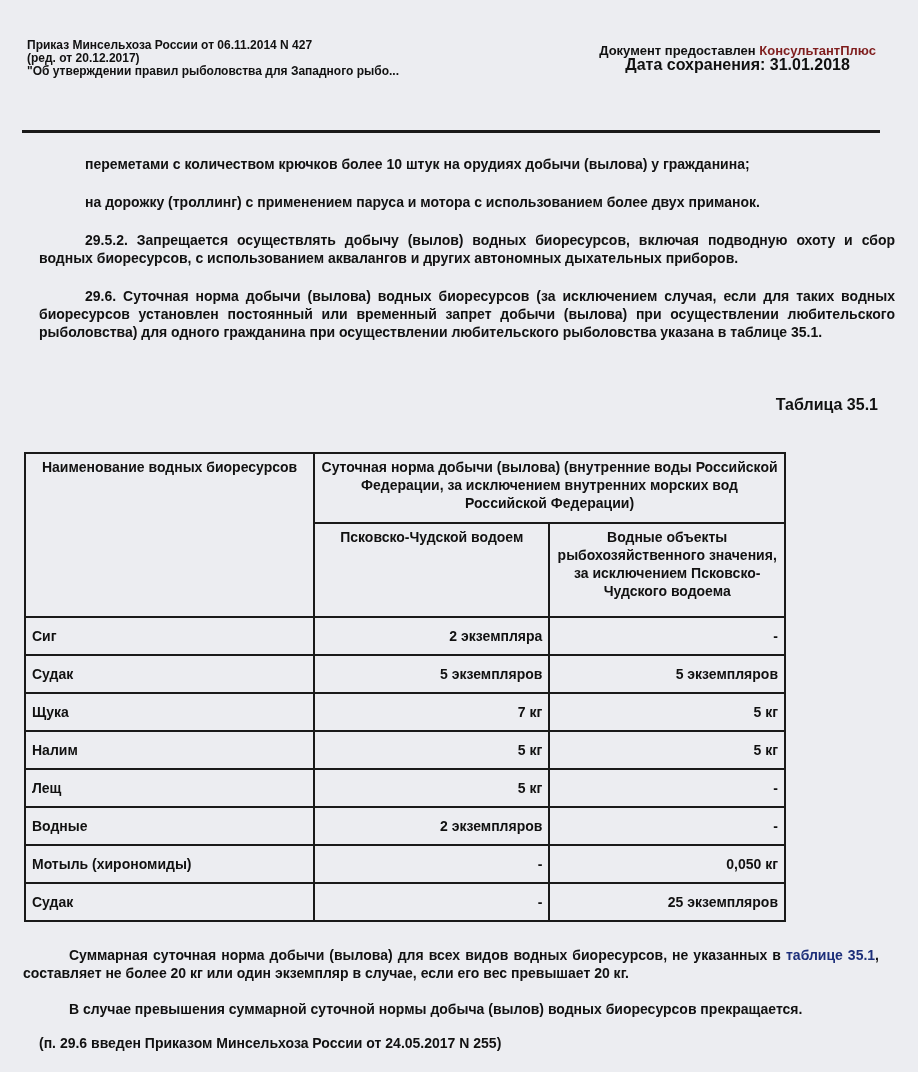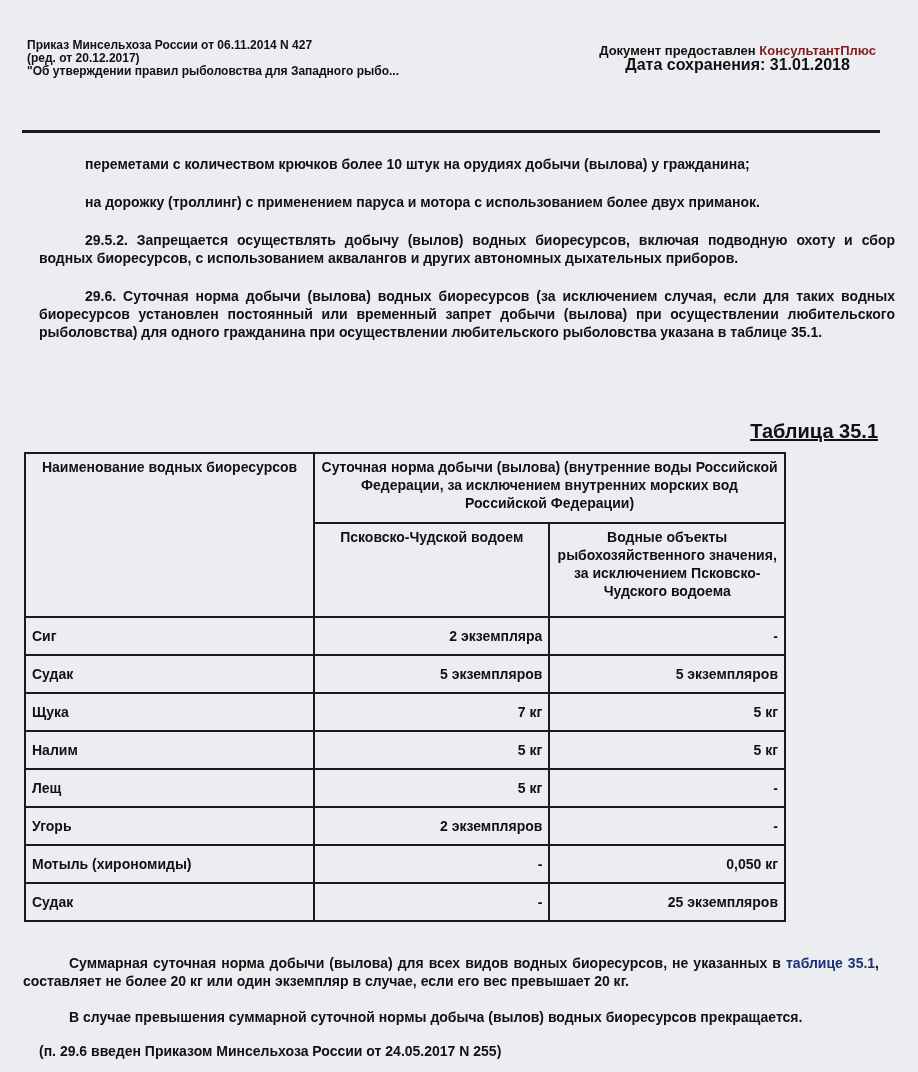--- a/index.html
+++ b/index.html
@@ -25,40 +25,40 @@
     background: #1a1a1a;
   }
   .content {
     position: absolute; left: 23px; top: 155px; width: 856px;
     font-size: 14px; font-weight: bold; line-height: 18px; margin-left: 16px;
   }
   .content p { margin: 0 0 20px 0; text-indent: 46px; text-align: justify; }
   .content p.li { margin-bottom: 20px; }
   .content p.tight { margin-bottom: 0; }
   .tcaption {
-    position: absolute; right: 40px; top: 420px;
-    font-size: 20px; font-weight: bold; text-decoration: underline;
+    position: absolute; right: 40px; top: 396px;
+    font-size: 16px; font-weight: bold;
   }
   table.norms {
     position: absolute; left: 24px; top: 452px;
     width: 762px; border-collapse: collapse;
     font-size: 14px; font-weight: bold; padding-left: 28px;
   }
   table.norms td {
     border: 2px solid #1a1a1a; padding: 4px 6px; vertical-align: top;
   }
   table.norms td.h { text-align: center; font-weight: normal; line-height: 18px; }
   table.norms td.h b { font-weight: bold; }
   table.norms tr.row td { height: 28px; vertical-align: middle; }
   table.norms td.c { text-align: right; }
   .after {
     position: absolute; left: 23px; top: 938px; width: 856px;
     font-size: 14px; font-weight: bold; line-height: 18px;
   }
-  .after p { margin: 16px 0 18px 0; text-indent: 46px; text-align: justify; }
+  .after p { margin: 8px 0 18px 0; text-indent: 46px; text-align: justify; }
   .after p.last { margin-bottom: 0; }
   .after .note { text-indent: 0; margin: 16px; }
   .link { color: #1d2f7a; }
 </style>
 </head>
 <body>
 
 <div class="hdr-left">
   <div>Приказ Минсельхоза России от 06.11.2014 N 427</div>
   <div>(ред. от 20.12.2017)</div>
@@ -115,21 +115,21 @@
     <td>Налим</td>
     <td class="c">5 кг</td>
     <td class="c">5 кг</td>
   </tr>
   <tr class="row">
     <td>Лещ</td>
     <td class="c">5 кг</td>
     <td class="c">-</td>
   </tr>
   <tr class="row">
-    <td>Угорь</td>
+    <td>Водные</td>
     <td class="c">2 экземпляров</td>
     <td class="c">-</td>
   </tr>
   <tr class="row">
     <td>Мотыль (хирономиды)</td>
     <td class="c">-</td>
     <td class="c">0,050 кг</td>
   </tr>
   <tr class="row">
     <td>Судак</td>

